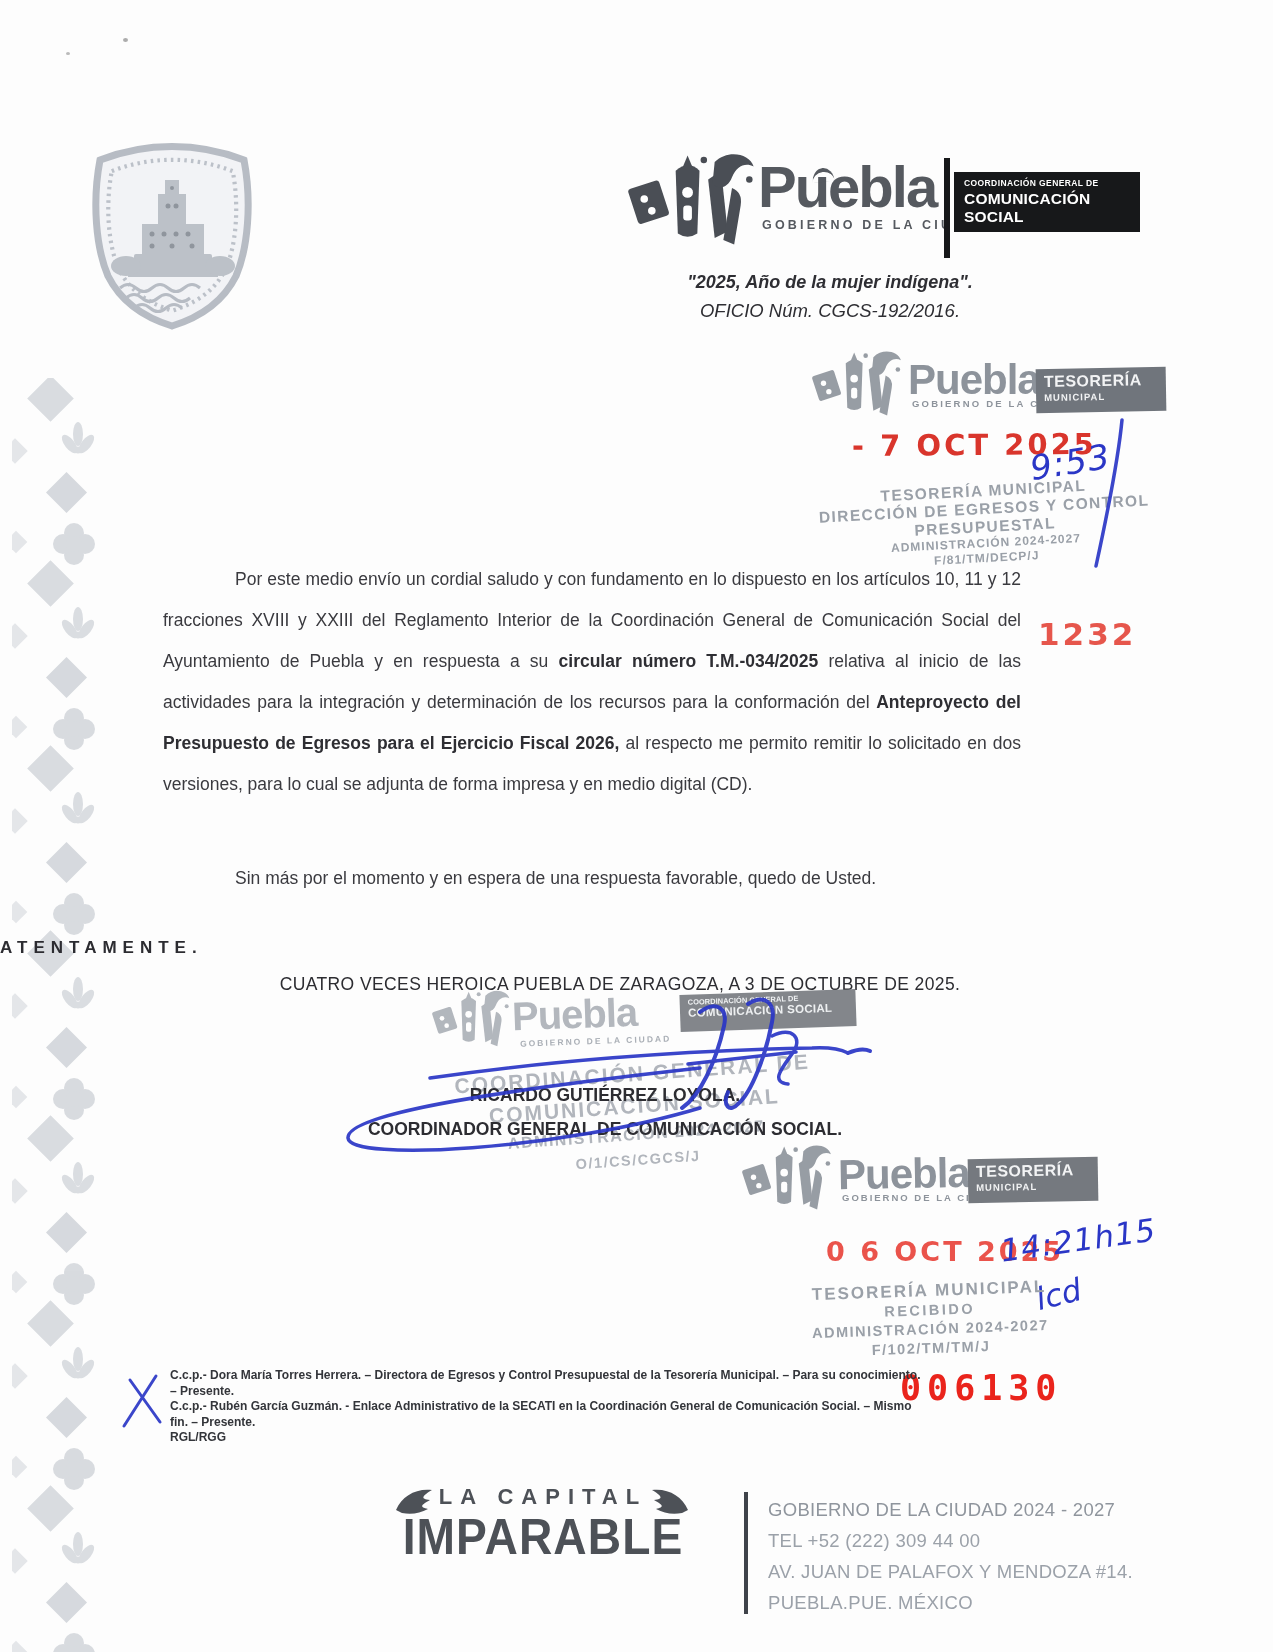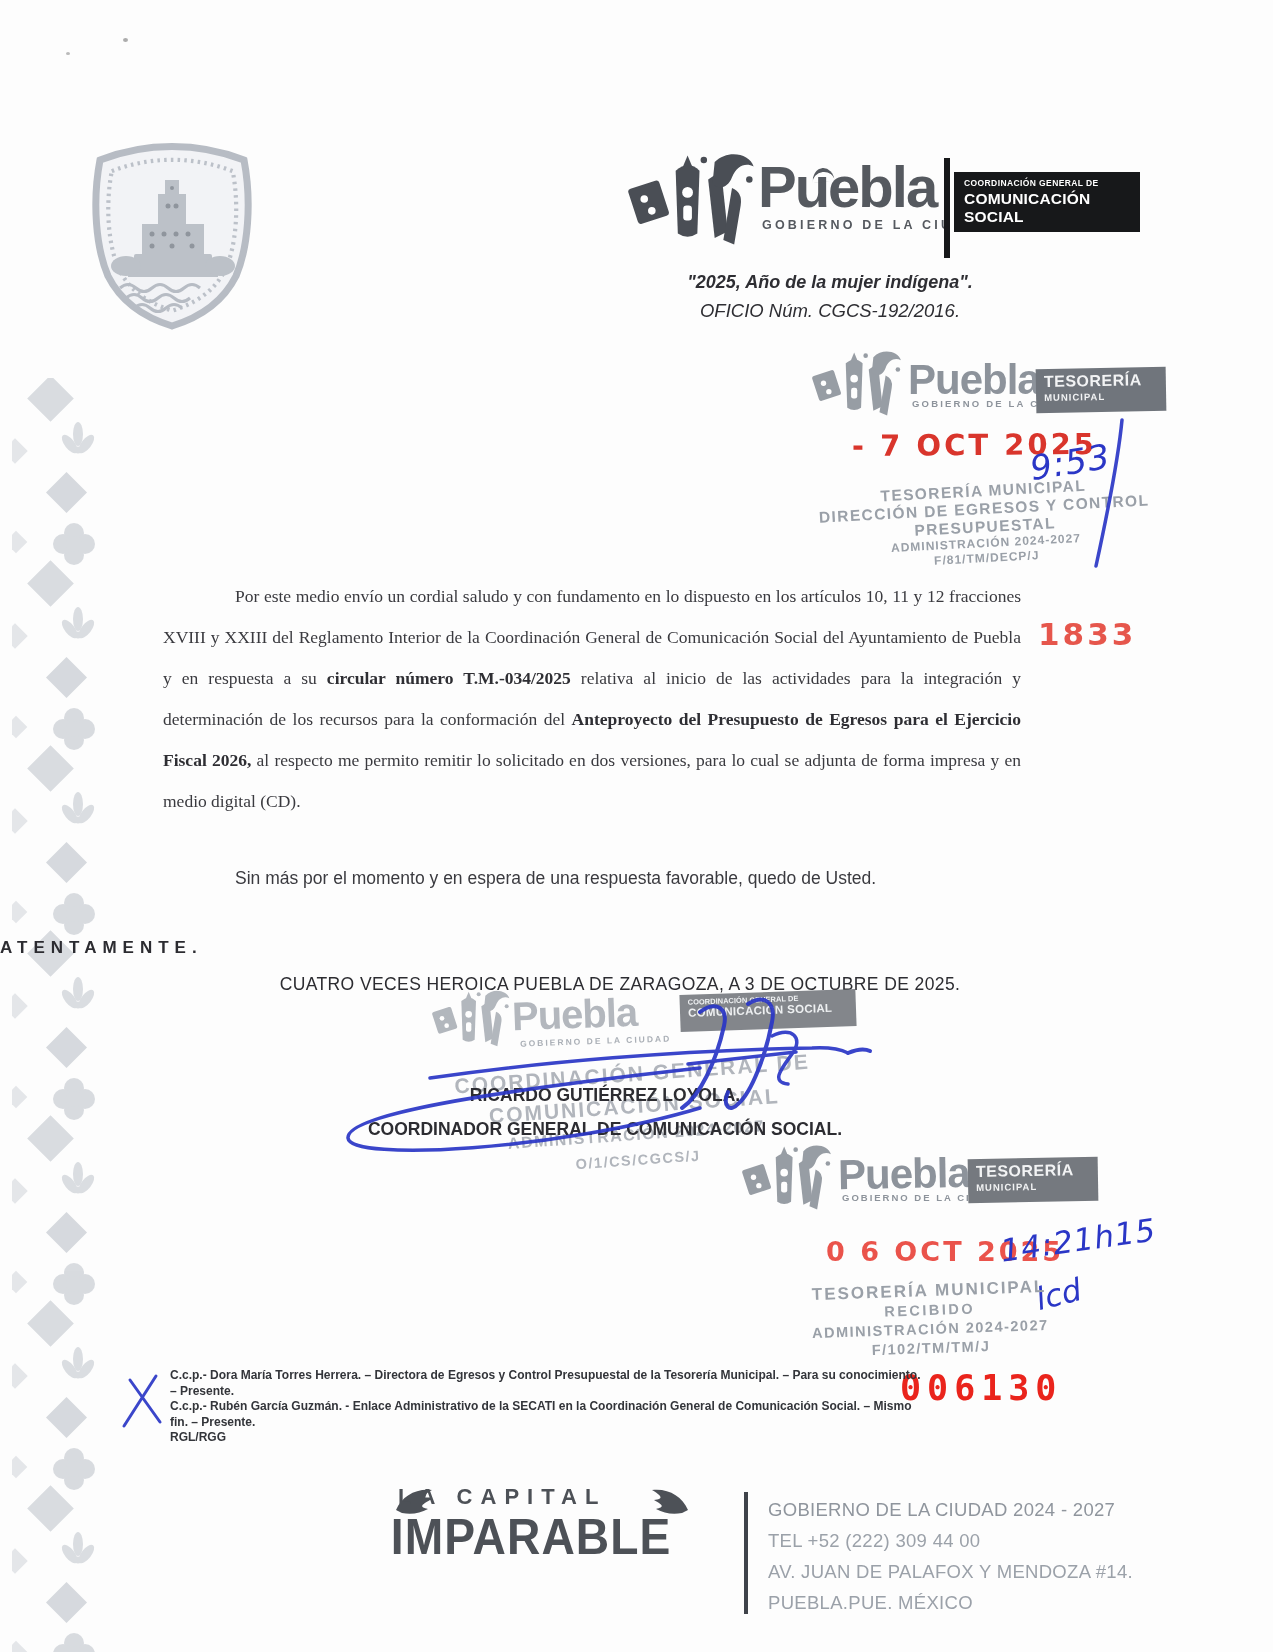--- a/index.html
+++ b/index.html
@@ -39,21 +39,21 @@
   .hand{color:#2a36c6;font-style:italic;font-family:"DejaVu Sans",sans-serif;}
   .hw-953{left:1030px;top:442px;font-size:34px;transform:rotate(-9deg);letter-spacing:1px;}
   .hw-time2{left:1000px;top:1222px;font-size:31px;transform:rotate(-8deg);letter-spacing:1px;}
   .hw-lcd{left:1036px;top:1276px;font-size:31px;transform:rotate(-14deg);}
 
   
   .recipient{left:165px;top:438px;font-size:18px;font-weight:600;color:#2c2c31;line-height:38px;}
   .recipient .sp{letter-spacing:4px;}
 
   
-  .body1{left:163px;top:576px;width:858px;font-size:17.5px;line-height:41px;text-align:justify;color:#3a3a3f;font-weight:500;font-family:Liberation Serif, serif;}
+  .body1{left:163px;top:559px;width:858px;font-size:17.5px;line-height:41px;text-align:justify;color:#3a3a3f;font-weight:500;}
   .body1 p{margin:0;text-indent:72px;}
   .body2{left:163px;top:858px;width:858px;font-size:17.5px;line-height:41px;color:#3a3a3f;font-weight:500;}
   .body2 p{margin:0;text-indent:72px;}
   .bseg{font-weight:bold;color:#2e2e33;}
 
   .folio-red{left:1038px;top:616px;font-size:31px;font-weight:bold;color:#e23a2e;letter-spacing:3px;opacity:.85;font-family:"DejaVu Sans",sans-serif;}
 
   
   .atent{left:0;top:938px;width:1064px;text-align:left;font-size:17px;font-weight:bold;letter-spacing:6px;color:#2c2c31;}
   .dateline{left:0;top:974px;width:1240px;text-align:center;font-size:17.5px;font-weight:normal;color:#2c2c31;letter-spacing:.4px;}
@@ -83,21 +83,21 @@
   .st2-lines{left:730px;top:1280px;width:400px;text-align:center;transform:rotate(-2deg);color:#9aa0a8;font-weight:bold;}
   .st2-lines .a{font-size:17px;letter-spacing:2px;line-height:21px;}
   .st2-lines .b{font-size:14.5px;letter-spacing:2.5px;line-height:19px;}
   .st2-lines .c{font-size:14.5px;letter-spacing:1.5px;line-height:19px;}
   .folio-bottom{left:900px;top:1368px;font-size:35px;font-weight:bold;color:#ea241c;letter-spacing:6px;font-family:"DejaVu Sans Mono",monospace;}
 
   
   .ccp{left:170px;top:1368px;width:760px;font-size:12px;font-weight:bold;color:#33353a;line-height:15.5px;}
 
   
-  .f-cap{left:398px;top:1484px;width:290px;color:#4d5157;}
+  .f-cap{left:398px;top:1484px;width:290px;text-align:center;color:#4d5157;}
   .f-cap .t{font-size:22px;font-weight:bold;letter-spacing:8px;}
   .f-cap .b{font-size:44px;font-weight:bold;letter-spacing:1px;transform:scale(1.05,1.15);transform-origin:center;margin-top:2px;}
   .wing{top:1488px;color:#4d5157;}
   .f-bar{left:744px;top:1492px;width:4px;height:122px;background:#3f434a;}
   .f-right{left:768px;top:1494px;font-size:18.5px;line-height:31px;color:#9ba1a9;letter-spacing:.3px;}
   .f-right .first{color:#8f959d;}
 
   .speck{background:#777;border-radius:50%;}
 </style>
 </head>
@@ -223,21 +223,21 @@
   </div>
 
 
   <div class="abs body1">
     <p><span>Por este medio envío un cordial saludo y con fundamento en lo dispuesto en los artículos 10, 11 y 12 fracciones XVIII y XXIII del Reglamento Interior de la Coordinación General de Comunicación Social del Ayuntamiento de Puebla y en respuesta a su </span><span class="bseg">circular número T.M.-034/2025</span><span> relativa al inicio de las actividades para la integración y determinación de los recursos para la conformación del </span><span class="bseg">Anteproyecto del Presupuesto de Egresos para el Ejercicio Fiscal 2026,</span><span> al respecto me permito remitir lo solicitado en dos versiones, para lo cual se adjunta de forma impresa y en medio digital (CD).</span></p>
   </div>
   <div class="abs body2">
     <p>Sin más por el momento y en espera de una respuesta favorable, quedo de Usted.</p>
   </div>
 
-  <div class="abs folio-red">1833</div>
+  <div class="abs folio-red">1232</div>
 
   <div class="abs atent">ATENTAMENTE.</div>
   <div class="abs dateline">CUATRO VECES HEROICA PUEBLA DE ZARAGOZA, A 3 DE OCTUBRE DE 2025.</div>
 
   <svg class="abs sg-icon" width="80" height="62" viewBox="0 0 120 90">
     <use href="#puebla-icon"></use>
   </svg>
   <div class="abs sg-word">Puebla</div>
   <div class="abs sg-tag">GOBIERNO DE LA CIUDAD</div>
   <div class="abs sg-box">

